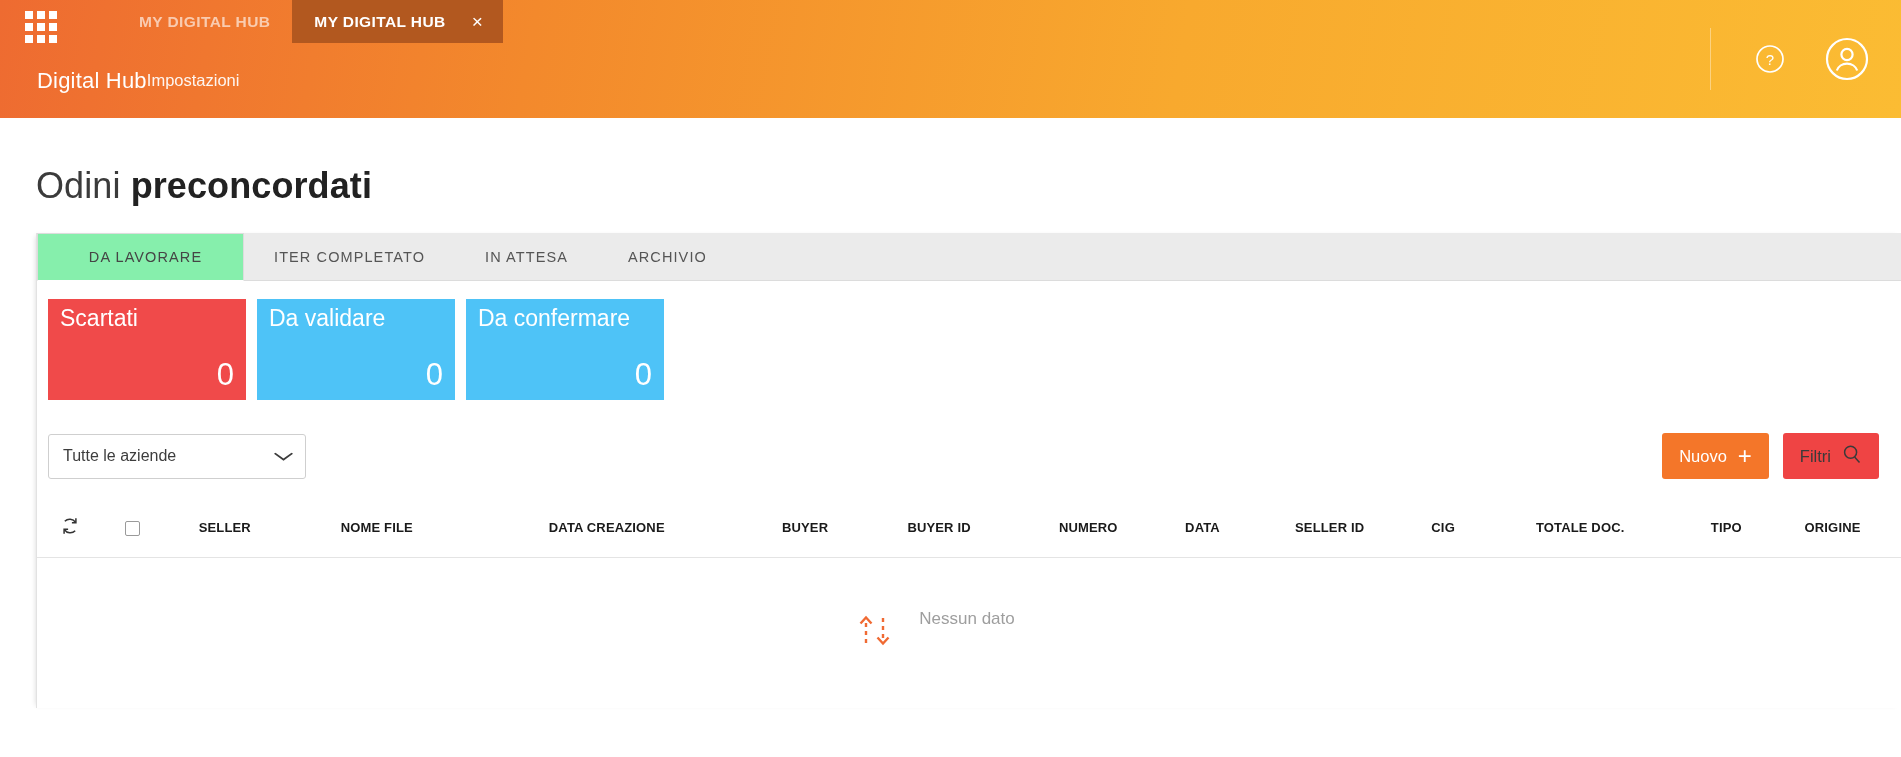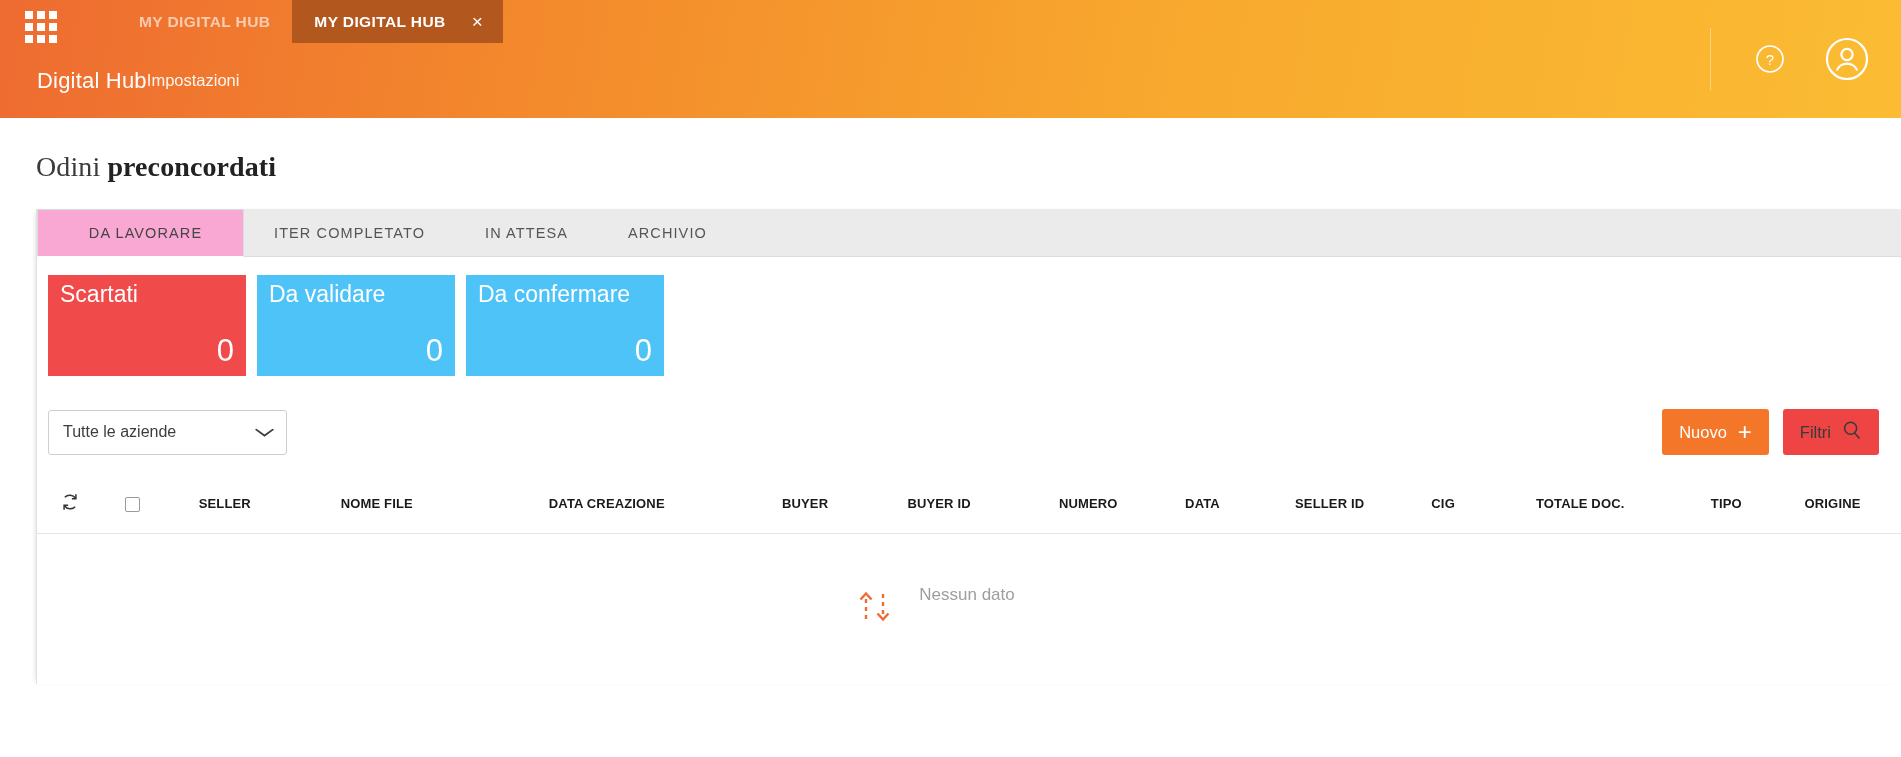--- a/index.html
+++ b/index.html
@@ -120,26 +120,25 @@
 
   
   .page {
     position: relative;
     width: 1901px;
     height: 639px;
     background: #ffffff;
   }
   .page-title {
     margin: 0;
-    padding: 33px 0 0 36px;
-    font-size: 28px;
+    padding: 47px 0 0 36px;
+    font-size: 36px;
     font-weight: normal;
     color: #3b3b3b;
     letter-spacing: .1px;
-    font-family: Liberation Serif, serif;
   }
   .page-title b { font-weight: bold; color: #222222; }
 
   
   .panel {
     position: relative;
     margin: 26px 0 0 36px;
     width: 1865px;
     background: #ffffff;
     box-shadow: -3px 0 5px -3px rgba(0,0,0,.16);
@@ -158,21 +157,21 @@
     align-items: center;
     justify-content: center;
     padding: 0 30px;
     font-size: 14.5px;
     letter-spacing: 1.1px;
     color: #555555;
     cursor: pointer;
     white-space: nowrap;
   }
   .tabstrip .tab.active {
-    background: #f9a8d4;
+    background: #86efac;
     color: #454545;
     border-top: 1px solid #dcdcdc;
     border-left: 1px solid #dcdcdc;
     border-right: 1px solid #dcdcdc;
     border-bottom: 1px solid #ffffff;
     margin-bottom: -1px;
     min-width: 207px;
     padding-left: 40px;
   }
 
@@ -203,21 +202,21 @@
     padding-bottom: 2px;
   }
 
   
   .toolbar {
     display: flex;
     align-items: center;
     padding: 33px 22px 0 11px;
   }
   .company-select {
-    width: 239px;
+    width: 258px;
     height: 45px;
     border: 1px solid #cfcfcf;
     border-radius: 3px;
     background: #ffffff;
     display: flex;
     align-items: center;
     justify-content: space-between;
     padding: 0 14px 0 14px;
     font-size: 16px;
     color: #3d3d3d;

